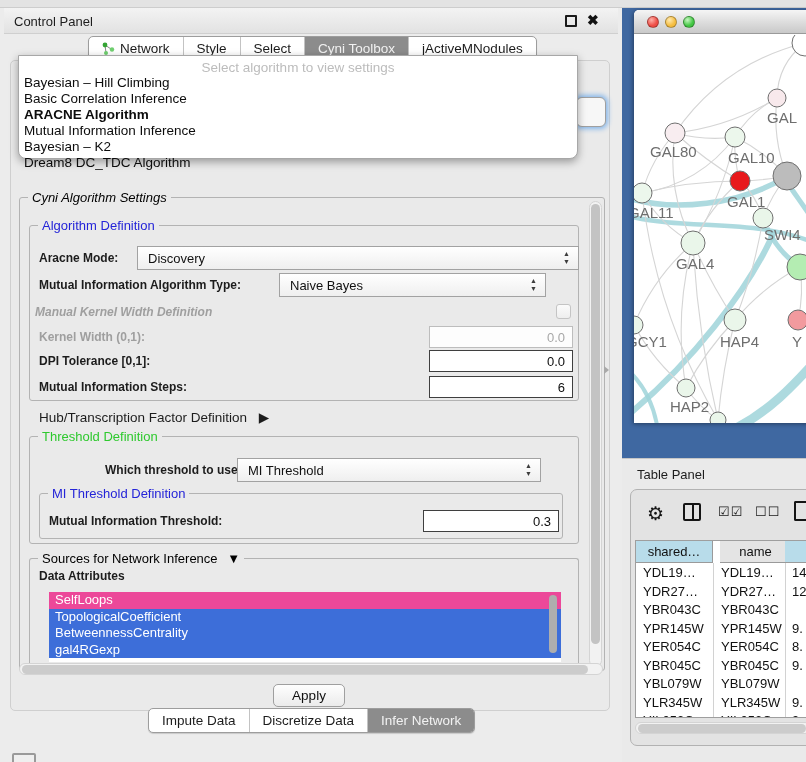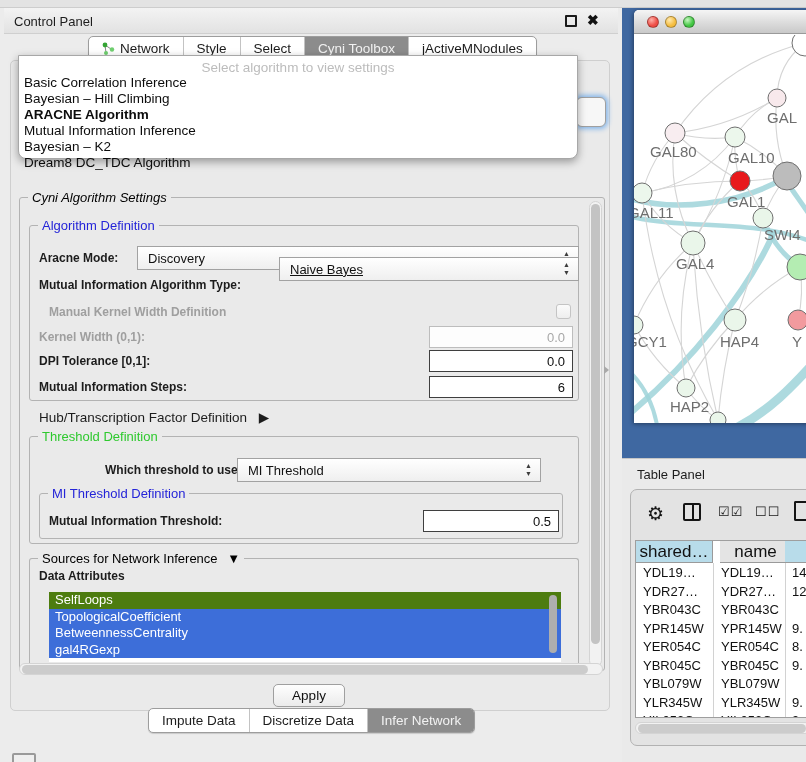--- a/index.html
+++ b/index.html
@@ -68,21 +68,21 @@
   #net-titlebar { position:absolute; left:0; top:0; width:100%; height:24px; background:linear-gradient(#f5f5f5 0%,#dcdcdc 55%,#c9c9c9 100%); border-bottom:1px solid #9a9a9a; }
   .tlight { position:absolute; top:6px; width:12px; height:12px; border-radius:50%; border:1px solid rgba(0,0,0,.3); }
   #net-canvas { position:absolute; left:0; top:25px; }
 
   
   #table-region { left:622px; top:458px; width:184px; height:304px; background:#eaeaea; border-top:1px solid #c6c6c6; }
   #table-title { left:15px; top:8px; font-size:13px; color:#1d1d1d; position:absolute; }
   #table-window { position:absolute; left:8px; top:30px; width:180px; height:257px; background:#e3e3e3; border:1px solid #b2b2b2; border-radius:7px 0 0 7px; }
   .tb-icon { position:absolute; color:#151515; }
   #tbl { position:absolute; left:4px; top:50px; width:176px; height:178px; background:#ffffff; border:1px solid #9e9e9e; border-right:none; overflow:hidden; }
-  .th-cell { position:absolute; top:0; height:22px; border-right:1px solid #9a9a9a; border-bottom:1px solid #9a9a9a; font-size:17px; color:#111; display:flex; align-items:center; justify-content:center; }
+  .th-cell { position:absolute; top:0; height:22px; border-right:1px solid #9a9a9a; border-bottom:1px solid #9a9a9a; font-size:13px; color:#111; display:flex; align-items:center; justify-content:center; }
   .td-cell { position:absolute; font-size:13px; color:#111; white-space:nowrap; }
   .col-line { position:absolute; top:22px; bottom:0; width:1px; background:#d2d2d2; }
 
   #bottom-left-icon { left:12px; top:753px; width:24px; height:12px; border:2px solid #9a9a9a; background:#efefef; border-radius:2px; }
   #panel-resize-handle { left:604px; top:366px; width:0; height:0; border-top:4px solid transparent; border-bottom:4px solid transparent; border-left:5px solid #a9a9a9; }
 </style>
 </head>
 <body>
 
 <div id="top-strip" class="abs"></div>
@@ -134,29 +134,29 @@
     <span class="lbl b" style="left:28px; top:190px;">Aracne Mode:</span>
     <div class="combo" style="left:126px; top:185px; width:442px;">
       <span>Discovery</span>
       <span class="arrows">
           <span>▲</span>
           <span>▼</span>
         </span>
     </div>
 
     <span class="lbl b" style="left:28px; top:217px;">Mutual Information Algorithm Type:</span>
-    <div class="combo" style="left:268px; top:196px; width:300px;text-decoration:underline;">
+    <div class="combo" style="left:268px; top:212px; width:267px;">
       <span>Naive Bayes</span>
       <span class="arrows">
           <span>▲</span>
           <span>▼</span>
         </span>
     </div>
 
-    <span class="lbl dis" style="left:38px; top:244px;">Manual Kernel Width Definition</span>
+    <span class="lbl dis" style="left:24px; top:244px;font-style:italic;">Manual Kernel Width Definition</span>
     <span class="checkbox" style="left:545px; top:243px;"></span>
 
     <span class="lbl dis" style="left:28px; top:269px;">Kernel Width (0,1):</span>
     <div class="field dis" style="left:418px; top:265px; width:144px;">
       <span>0.0</span>
     </div>
 
     <span class="lbl b" style="left:28px; top:293px;">DPI Tolerance [0,1]:</span>
     <div class="field" style="left:418px; top:289px; width:144px;">
       <span>0.0</span>
@@ -183,34 +183,34 @@
           <span>▲</span>
           <span>▼</span>
         </span>
     </div>
 
     <div class="groupbox" style="left:28px; top:432px; width:524px; height:46px;">
       <span class="legend" id="mithresh-legend" style="color: rgb(36, 36, 216);">MI Threshold Definition</span>
     </div>
     <span class="lbl b" style="left:38px; top:453px;">Mutual Information Threshold:</span>
     <div class="field" style="left:412px; top:449px; width:136px;">
-      <span>0.5</span>
+      <span>0.3</span>
     </div>
 
     <div class="groupbox" style="left:18px; top:497px; width:550px; height:112px; border-bottom:none;">
       <span class="legend">
         <span>Sources for Network Inference</span>
         <span style="margin-left:6px;">▼</span>
       </span>
     </div>
     <span class="lbl b" style="left:28px; top:508px;">Data Attributes</span>
 
     <div id="attr-list" class="abs">
       <div id="attr-items">
-          <div class="attr-item" style="background: #4d7c0f;">SelfLoops</div>
+          <div class="attr-item" style="background: #ec4899;">SelfLoops</div>
           <div class="attr-item" style="background: rgb(61, 110, 217);">TopologicalCoefficient</div>
           <div class="attr-item" style="background: rgb(61, 110, 217);">BetweennessCentrality</div>
           <div class="attr-item" style="background: rgb(61, 110, 217);">gal4RGexp</div>
         </div>
       <div id="attr-thumb"></div>
     </div>
 
     <div class="vscroll" style="left:578px; top:140px; width:13px; height:466px;">
       <div class="vthumb" style="top:2px; height:440px;"></div>
     </div>
@@ -220,22 +220,22 @@
 
     <div id="apply-btn" class="abs">
       <span>Apply</span>
     </div>
   </div>
 
   <div id="hidden-combo-sliver" class="abs"></div>
   <div id="algo-dropdown" class="abs">
     <div id="algo-prompt">Select algorithm to view settings</div>
     <div id="algo-items">
+        <div class="algo-item">Bayesian – Hill Climbing</div>
         <div class="algo-item">Basic Correlation Inference</div>
-        <div class="algo-item">Bayesian – Hill Climbing</div>
         <div class="algo-item bold">ARACNE Algorithm</div>
         <div class="algo-item">Mutual Information Inference</div>
         <div class="algo-item">Bayesian – K2</div>
         <div class="algo-item">Dream8 DC_TDC Algorithm</div>
       </div>
   </div>
 
   <div class="abs" style="left:144px; top:700px;" id="bottom-tabbar">
       <div class="segbar">
         <div class="segtab">

